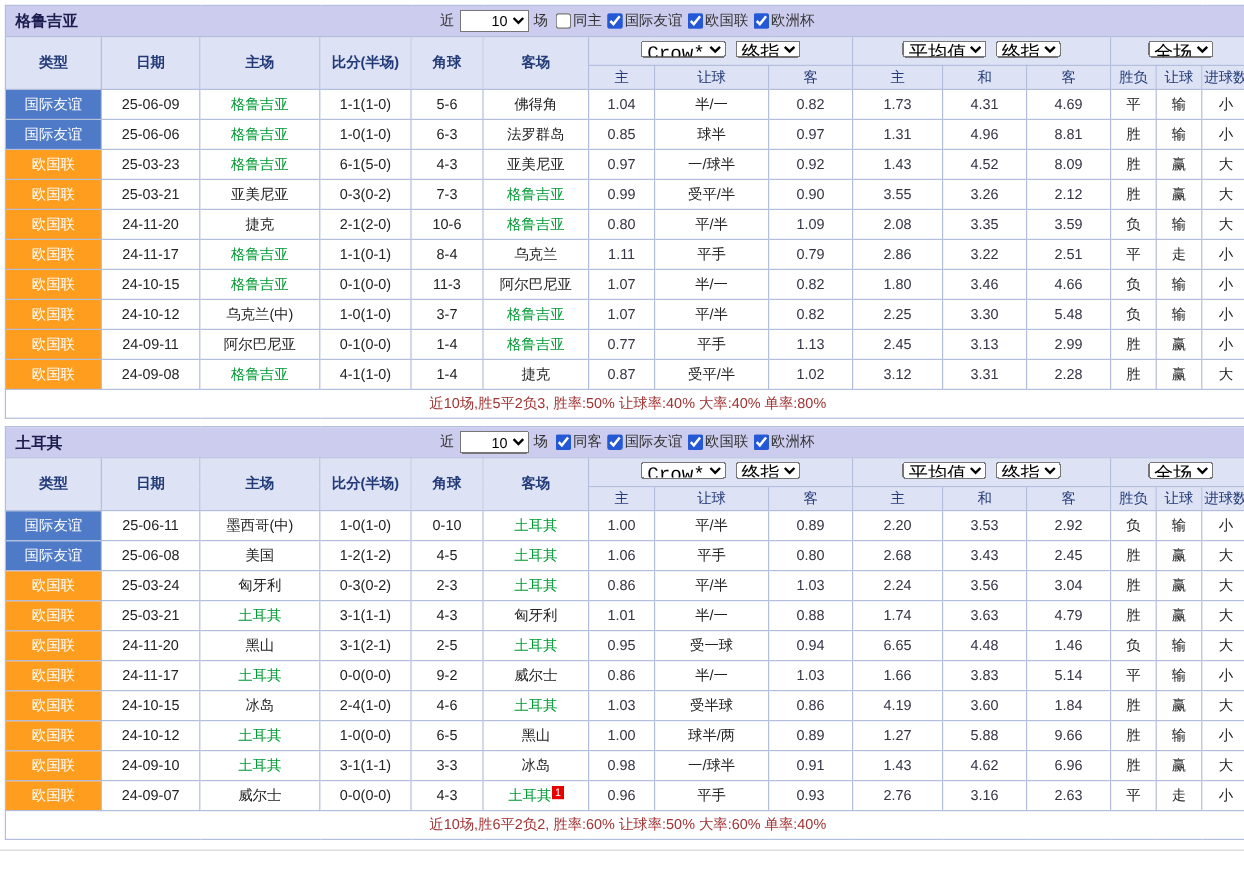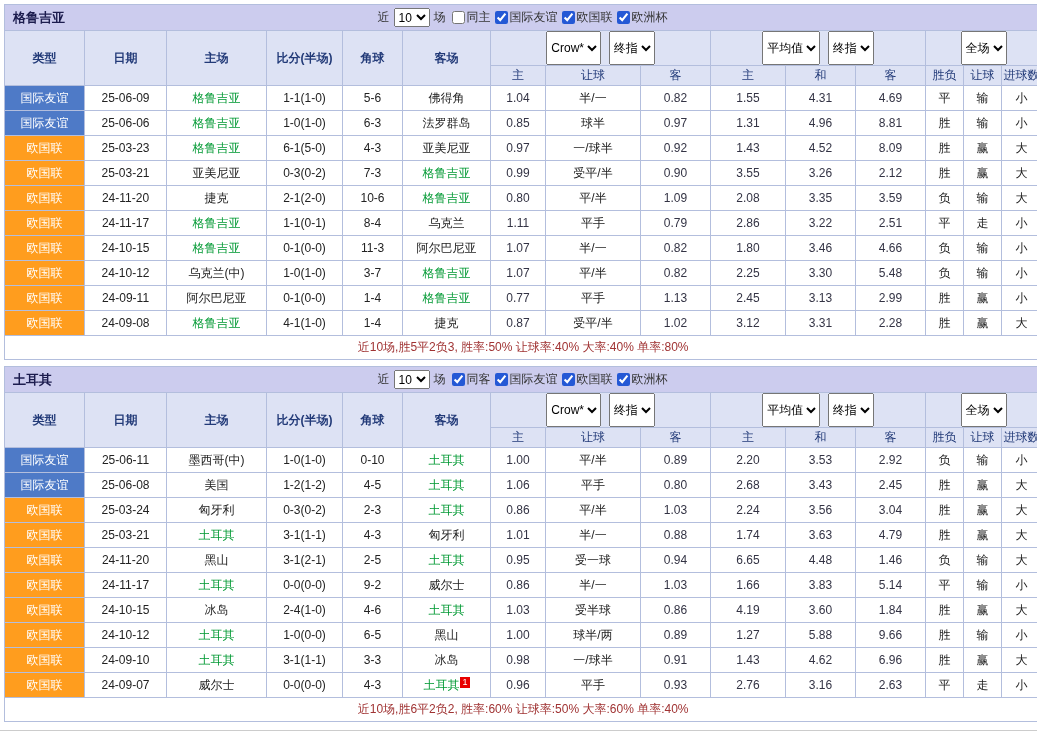--- a/index.html
+++ b/index.html
@@ -26,29 +26,29 @@
 
   .section-head {
     background: #CCCCEE; height: 26px; position: relative; text-align: center;
   }
   .section-head .team {
     position: absolute; left: 8px; top: 50%; transform: translateY(-50%);
     font-weight: bold; font-size: 13px; color: #1c1c4e;
   }
   .filter { display: inline-flex; align-items: center; gap: 3px; font-size: 12px; color: #333; }
   .filter .flabel { margin: 0 1px; }
-  .filter select { font-size: 12px; height: 19px; }
+  .filter select { font-size: 12px; height: 19px; padding-left: 22px; }
   .cbs { display: inline-flex; align-items: flex-start; }
   .cbs label { display: inline-flex; align-items: center; cursor: pointer; margin-right: 2px; }
   .cbs input { margin: 0 2px 0 2px; width: 13px; height: 13px; accent-color: #2458d5; }
 
   thead .hrow1 th { background: #DDE2F4; height: 24px; font-weight: normal; color: #223a78; }
   thead .hrow2 th { background: #DDE2F4; height: 20px; font-weight: normal; color: #223a78; }
   thead th.h-main { font-weight: bold; margin-top: 20px; }
-  .h-group select { font-size: 12px; height: 34px; margin: 0 2px; }
+  .h-group select { font-size: 16px; height: 14px; margin: 0 2px; font-family: Liberation Mono, monospace; }
 
   tbody td { height: 25px; background: #ffffff; }
   td.type { padding: 0; color: #fff; }
   td.t-friendly { background: #4E7AC7; }
   td.t-league  { background: #FF9D1E; }
 
   .c-red   { color: #E80000; }
   .c-blue  { color: #1A1AE6; }
   .c-green { color: #009933; }
   td.hl    { color: #009933; }
@@ -150,21 +150,21 @@
           <tr>
             <td class="type t-friendly">国际友谊</td>
             <td>25-06-09</td>
             <td class="hl">格鲁吉亚</td>
             <td class="c-red">1-1(1-0)</td>
             <td>5-6</td>
             <td>佛得角</td>
             <td class="num">1.04</td>
             <td>半/一</td>
             <td class="num">0.82</td>
-            <td class="num">1.55</td>
+            <td class="num">1.73</td>
             <td class="num">4.31</td>
             <td class="num">4.69</td>
             <td class="c-green">平</td>
             <td class="c-blue">输</td>
             <td class="c-blue">小</td>
           </tr>
           <tr>
             <td class="type t-friendly">国际友谊</td>
             <td>25-06-06</td>
             <td class="hl">格鲁吉亚</td>

